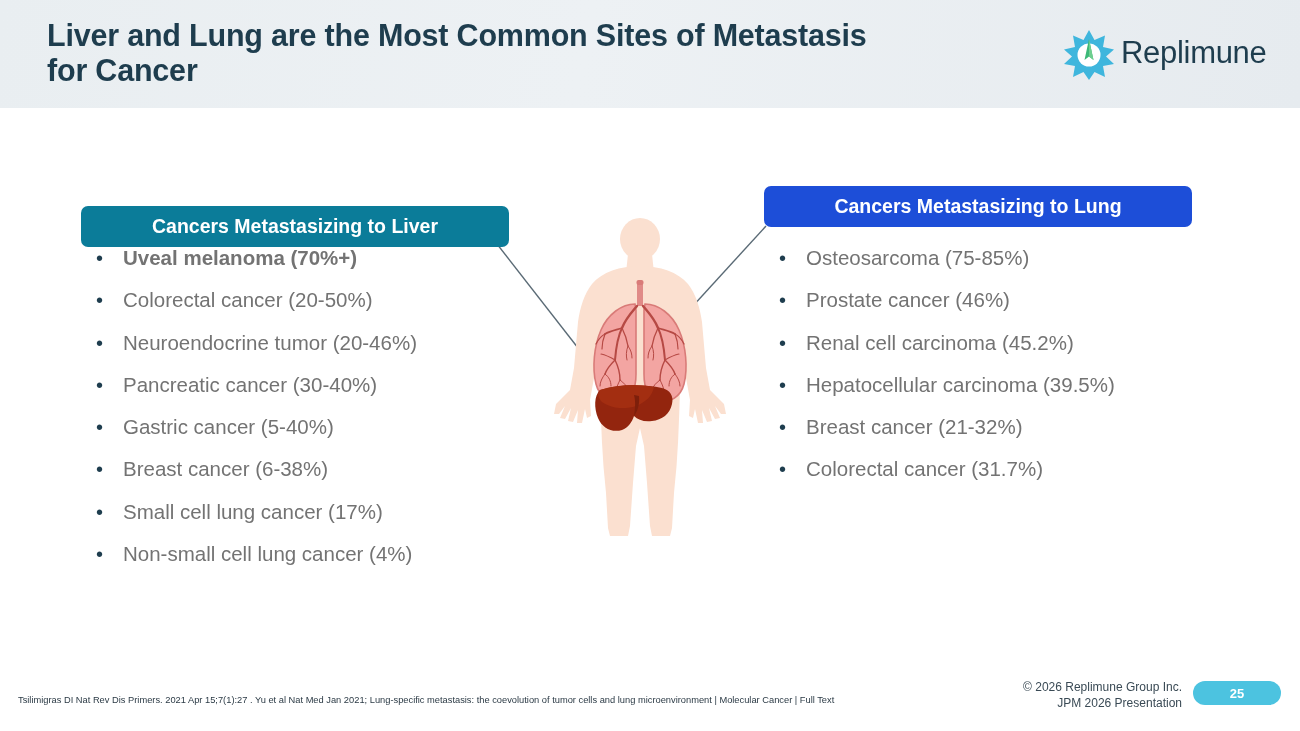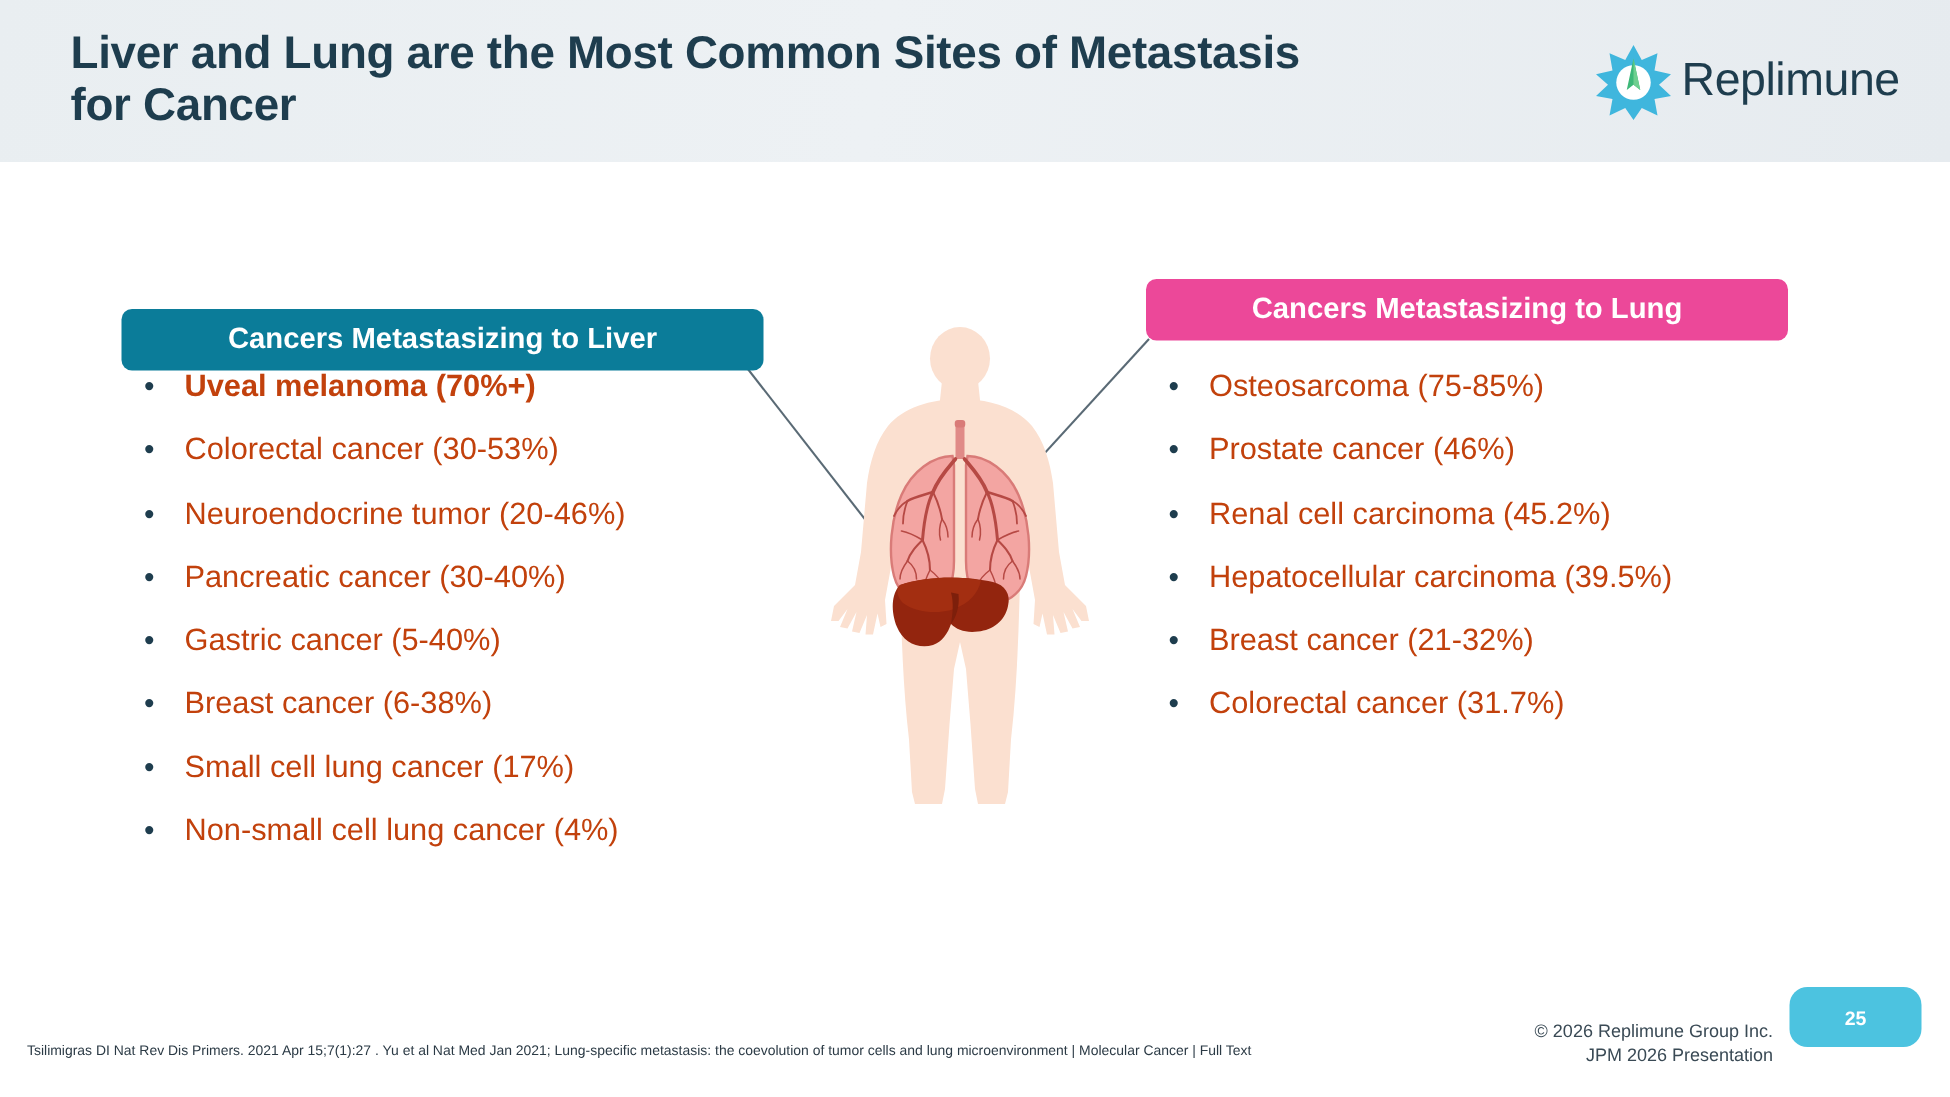--- a/index.html
+++ b/index.html
@@ -107,21 +107,21 @@
     font-size: 20px;
     line-height: 26px;
     color: #1e3d4e;
     text-align: left;
     padding-left: 4px;
     box-sizing: border-box;
   }
   .bullet-text {
     font-size: 20.5px;
     line-height: 26px;
-    color: #c2410c;
+    color: #737373;
     white-space: nowrap;
   }
   .bullet-text.is-bold { font-weight: bold; }
 
   
   #anatomy-figure {
     position: absolute;
     left: 540px;
     top: 218px;
     width: 200px;
@@ -155,23 +155,23 @@
     width: 302px;
     text-align: right;
     font-size: 12px;
     line-height: 1.35;
     color: #3a4a55;
     white-space: pre-line;
   }
   #page-badge {
     position: absolute;
     left: 1193px;
-    top: 658px;
+    top: 681px;
     width: 88px;
-    height: 40px;
+    height: 24px;
     border-radius: 12px;
     background: #4cc3e0;
     color: #ffffff;
     font-size: 13px;
     font-weight: bold;
     display: flex;
     align-items: center;
     justify-content: center;
   }
 </style>
@@ -207,21 +207,21 @@
     <span>Cancers Metastasizing to Liver</span>
   </div>
 
   <div class="bullet-list" id="list-liver">
       <div class="bullet-row">
         <span class="bullet-dot">•</span>
         <span class="bullet-text is-bold">Uveal melanoma (70%+)</span>
       </div>
       <div class="bullet-row">
         <span class="bullet-dot">•</span>
-        <span class="bullet-text">Colorectal cancer (30-53%)</span>
+        <span class="bullet-text">Colorectal cancer (20-50%)</span>
       </div>
       <div class="bullet-row">
         <span class="bullet-dot">•</span>
         <span class="bullet-text">Neuroendocrine tumor (20-46%)</span>
       </div>
       <div class="bullet-row">
         <span class="bullet-dot">•</span>
         <span class="bullet-text">Pancreatic cancer (30-40%)</span>
       </div>
       <div class="bullet-row">
@@ -235,21 +235,21 @@
       <div class="bullet-row">
         <span class="bullet-dot">•</span>
         <span class="bullet-text">Small cell lung cancer (17%)</span>
       </div>
       <div class="bullet-row">
         <span class="bullet-dot">•</span>
         <span class="bullet-text">Non-small cell lung cancer (4%)</span>
       </div>
     </div>
 
-  <div class="panel-heading" id="heading-lung" style="background: #ec4899;">
+  <div class="panel-heading" id="heading-lung" style="background: #1d4ed8;">
     <span>Cancers Metastasizing to Lung</span>
   </div>
 
   <div class="bullet-list" id="list-lung">
       <div class="bullet-row">
         <span class="bullet-dot">•</span>
         <span class="bullet-text">Osteosarcoma (75-85%)</span>
       </div>
       <div class="bullet-row">
         <span class="bullet-dot">•</span>

